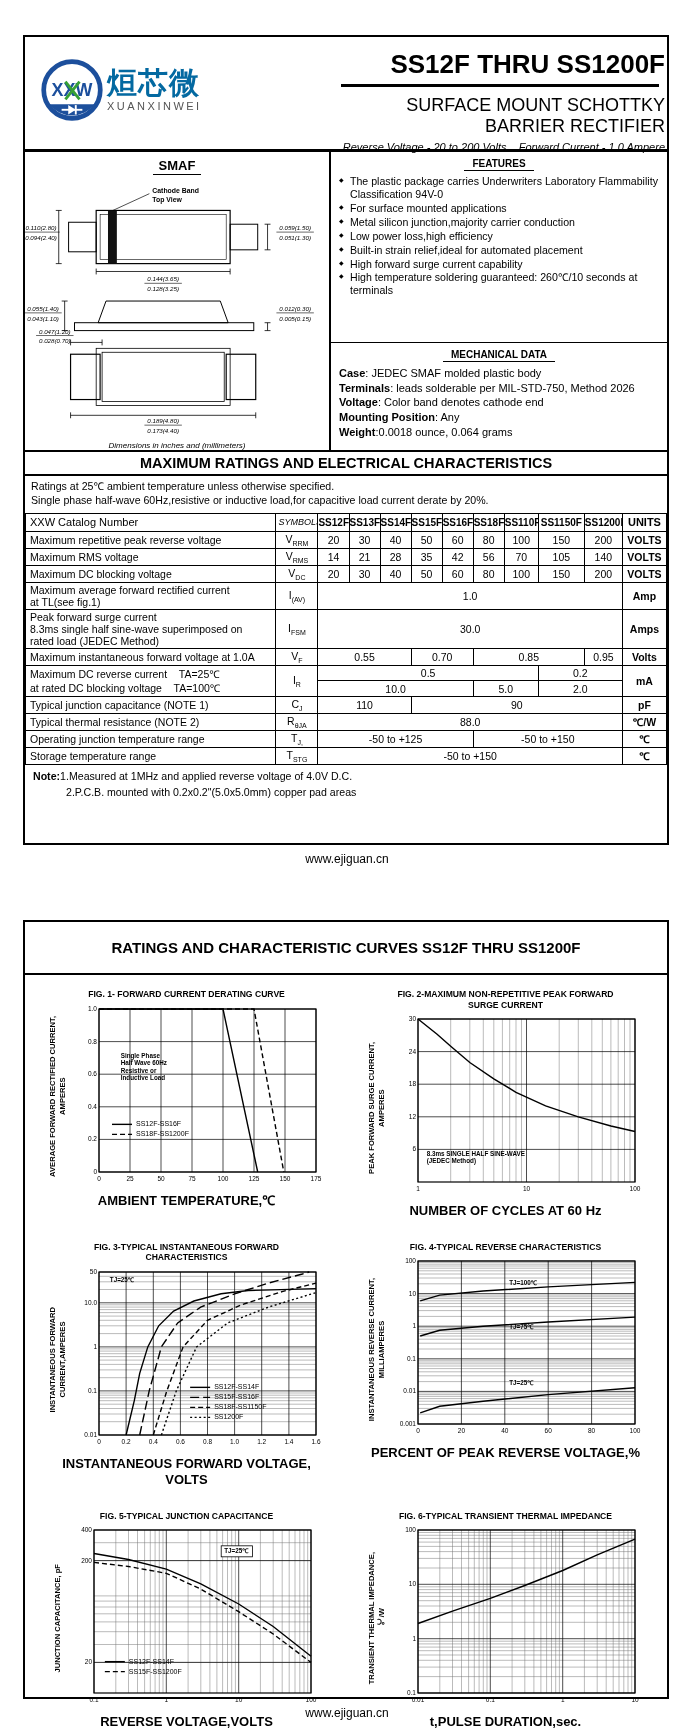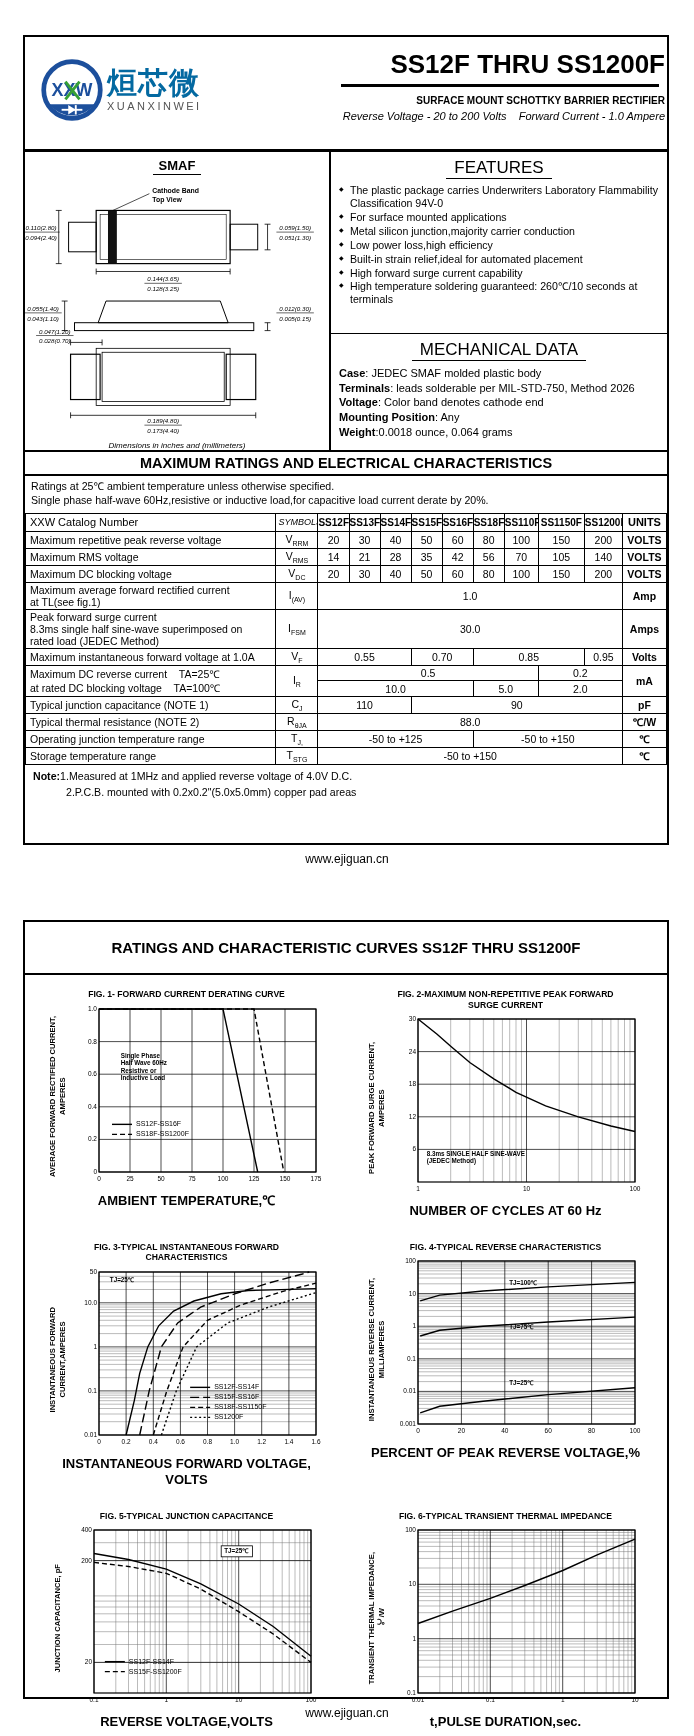--- a/index.html
+++ b/index.html
@@ -13,33 +13,33 @@
   #f2{top:1706px;}
 
   
   .p1head{position:relative;height:112px;border-bottom:3px solid #000;}
   .logo{position:absolute;left:14px;top:20px;display:flex;align-items:center;gap:2px;justify-content:space-between;}
   .logo-cn{font-size:30px;font-weight:bold;color:#0369a1;letter-spacing:1px;line-height:1;}
   .logo-en{font-size:11px;color:#555;letter-spacing:2.5px;margin-top:2px;}
   .titleblock{position:absolute;left:310px;top:12px;width:330px;text-align:right;}
   .ptitle{font-size:26px;font-weight:bold;letter-spacing:0px;}
   .titleline{height:3px;background:#000;margin:4px 6px 8px 6px;}
-  .psub{font-size:10px;font-weight:bold;}
+  .psub{font-size:18px;font-weight:normal;}
   .ptag{font-size:11px;font-style:italic;margin-top:4px;}
 
   
   .p1cols{display:flex;align-items:stretch;}
   .pkgcol{width:306px;border-right:2px solid #000;box-sizing:border-box;padding-top:6px;}
   .pkgname{text-align:center;font-size:13px;font-weight:bold;}
   .pkgname span{border-bottom:1.5px solid #000;padding:0 6px 1px 6px;}
   .pkgnote{text-align:center;font-size:8px;font-style:italic;margin-top:2px;}
   .infocol{flex:1;display:flex;flex-direction:column;}
   .featbox{padding:6px 8px 8px 8px;border-bottom:1.5px solid #000;flex:1;}
   .mechbox{padding:6px 8px 10px 8px;}
-  .secTitle{text-align:center;font-size:17px;font-weight:normal;margin-bottom:6px;}
+  .secTitle{text-align:center;font-size:10px;font-weight:bold;margin-bottom:6px;}
   .secTitle span{border-bottom:1.5px solid #000;padding:0 8px 1px 8px;}
   #featlist{list-style:none;margin:0;padding:0;font-size:10.6px;line-height:1.22;}
   #featlist li{position:relative;padding-left:11px;margin-bottom:1px;}
   #featlist li::before{content:"◆";position:absolute;left:0;top:2px;font-size:6px;}
   #mechlist{font-size:11px;line-height:1.35;}
 
   
   .ratband{border-top:2px solid #000;border-bottom:2px solid #000;text-align:center;
            font-size:14.5px;font-weight:bold;padding:3px 0;}
   .conds{font-size:10.6px;padding:4px 6px 5px 6px;line-height:1.3;}

